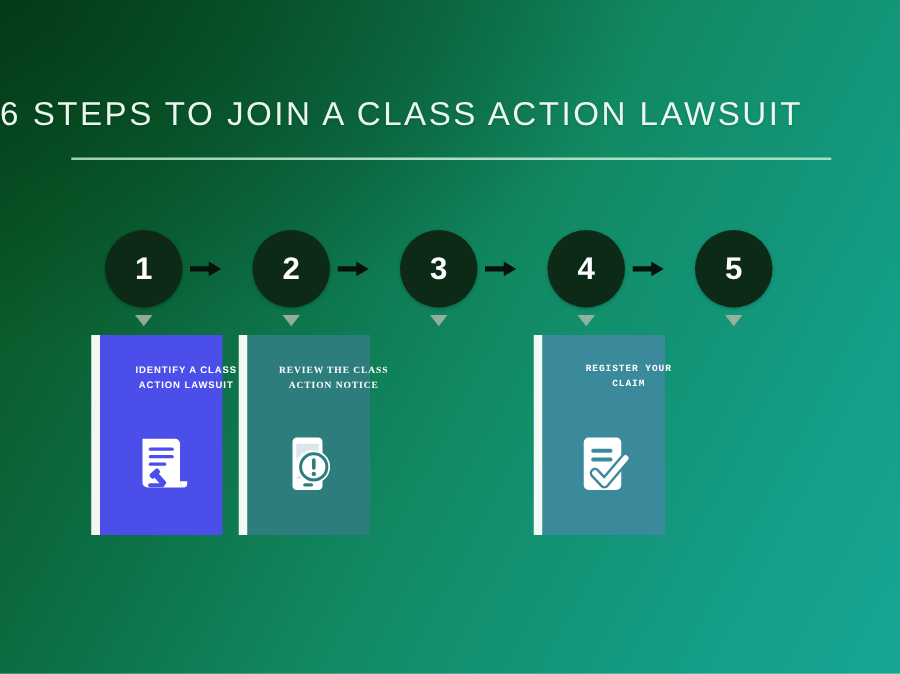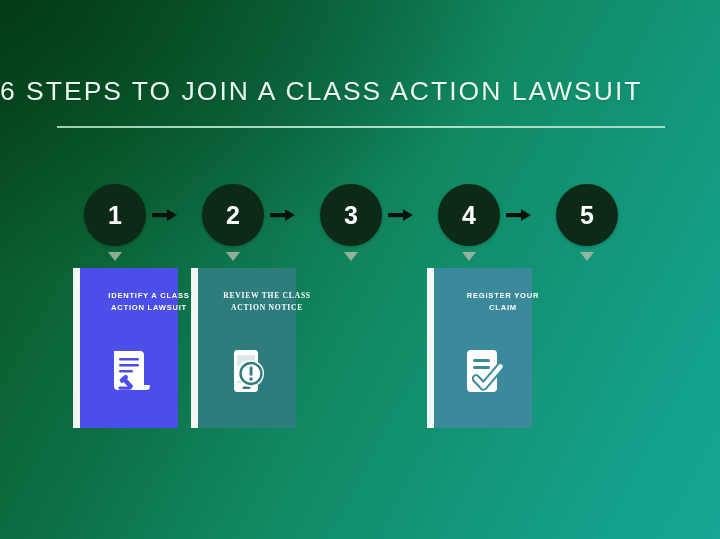--- a/index.html
+++ b/index.html
@@ -239,21 +239,21 @@
         <div class="circle">
           <span class="circle-num">4</span>
         </div>
         <div class="pointer"></div>
         <div class="arrow" style="left: 79px;"><svg viewBox="0 0 26 16" width="26" height="16">
     <rect x="0" y="6" width="17" height="4.2" fill="#07130a"></rect>
     <path d="M15 2.2 L25 8.1 L15 14 z" fill="#07130a"></path>
   </svg></div>
         <div class="card">
           <div class="card-stripe"></div>
-          <div class="card-body" style="background: rgb(59, 138, 156);">
+          <div class="card-body" style="background: rgb(59, 138, 156); font-family: Liberation Mono, monospace;">
             <div class="card-label">REGISTER YOUR CLAIM</div>
             <div class="card-icon"><svg viewBox="0 0 52 52" width="52" height="52">
       <rect x="10" y="5" width="30" height="42" rx="4" fill="white"></rect>
       <rect x="16" y="14" width="17" height="3.1" rx="1.5" fill="#3b8a9c"></rect>
       <rect x="16" y="21" width="17" height="3.1" rx="1.5" fill="#3b8a9c"></rect>
       <path d="M19 33.5 l7.5 8 l17 -20" fill="none" stroke="#3b8a9c" stroke-width="8.5" stroke-linecap="round" stroke-linejoin="round"></path>
       <path d="M19 33.5 l7.5 8 l17 -20" fill="none" stroke="white" stroke-width="4.6" stroke-linecap="round" stroke-linejoin="round"></path>
     </svg></div>
           </div>
         </div>

